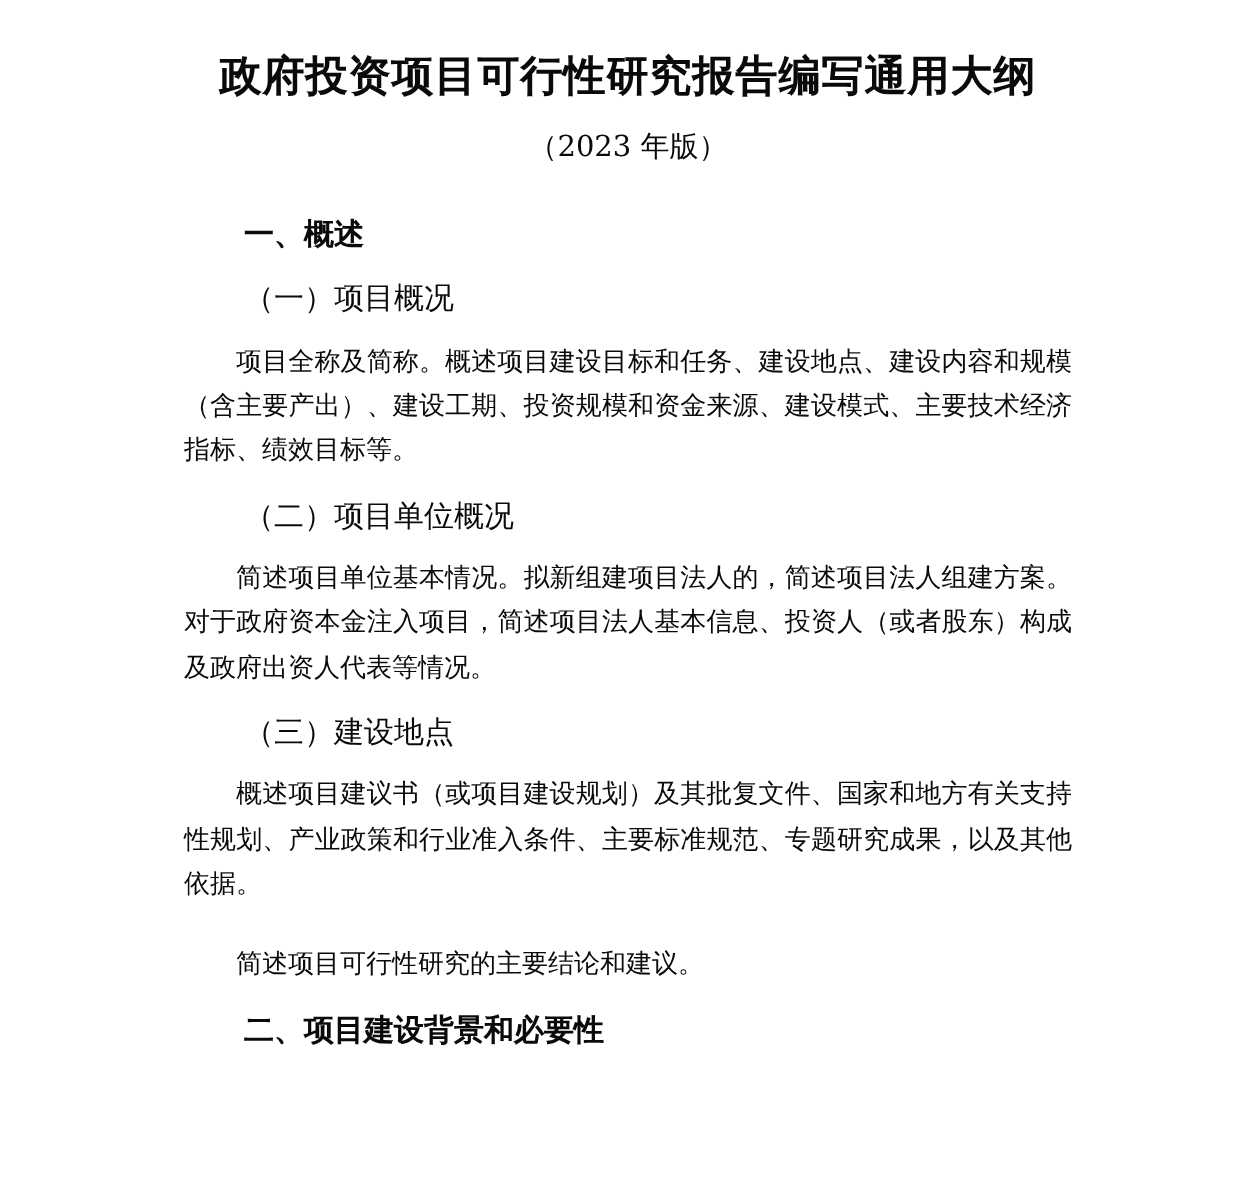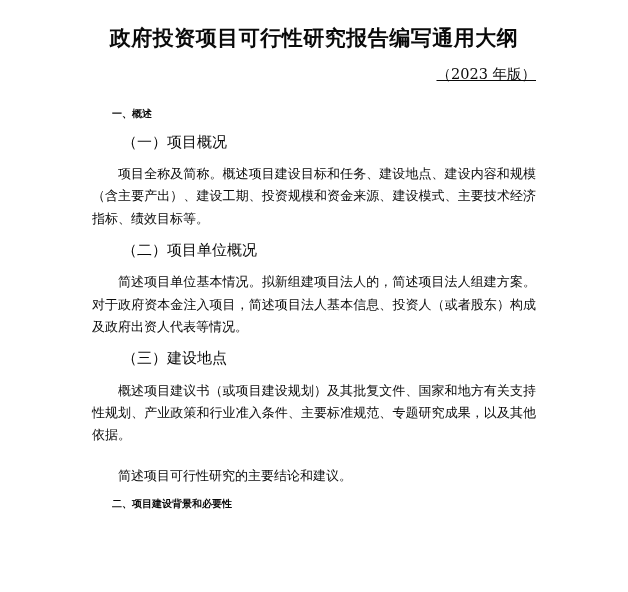--- a/index.html
+++ b/index.html
@@ -28,28 +28,27 @@
     text-align: center;
     font-size: 21px;
     font-weight: bold;
     letter-spacing: 0.5px;
     line-height: 1.3;
     white-space: nowrap;
   }
   .doc-subtitle {
     margin: 0;
     padding-top: 14px;
-    text-align: right;
+    text-align: center;
     font-size: 14.5px;
     font-weight: normal;
     line-height: 1.3;
-    text-decoration: underline;
   }
   .section-heading {
-    font-size: 10px;
+    font-size: 15px;
     font-weight: bold;
     line-height: 1.55;
     margin: 0;
     text-indent: 2em;
   }
   .sub-heading {
     font-size: 15px;
     font-weight: normal;
     line-height: 1.55;
     margin: 0;

